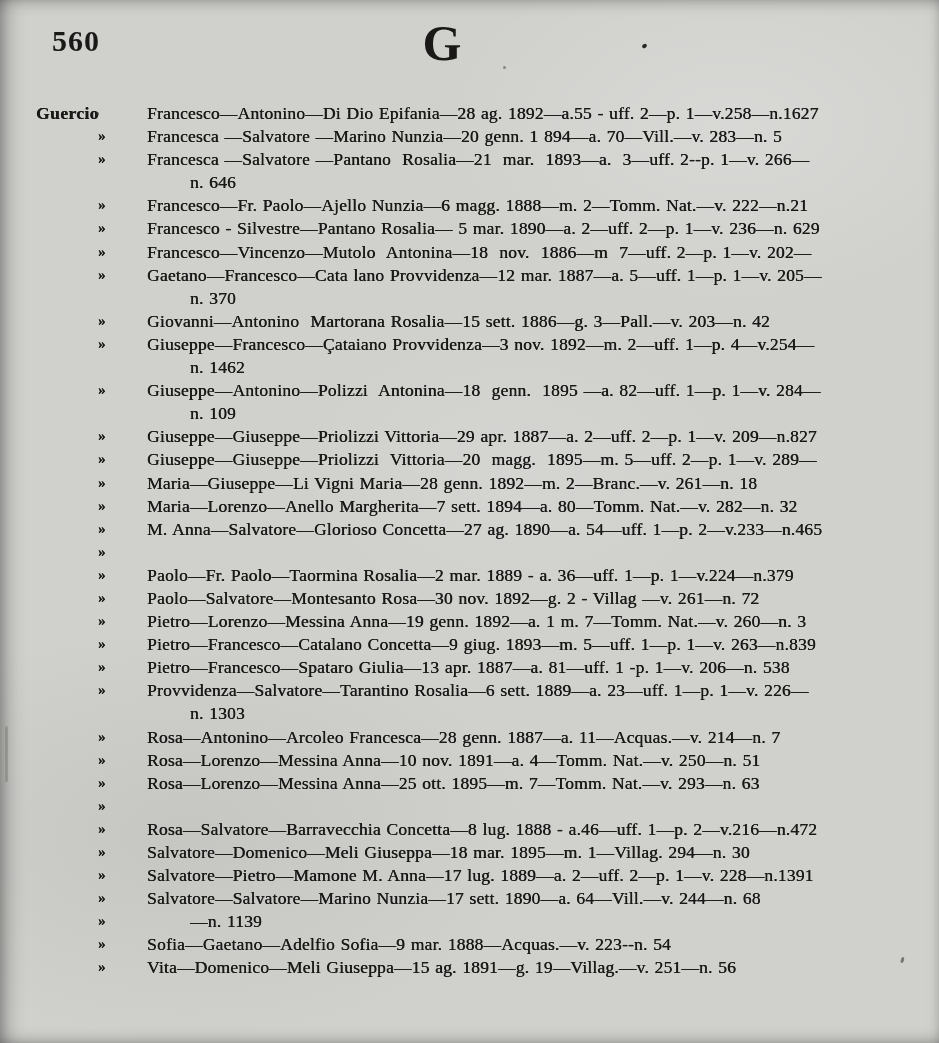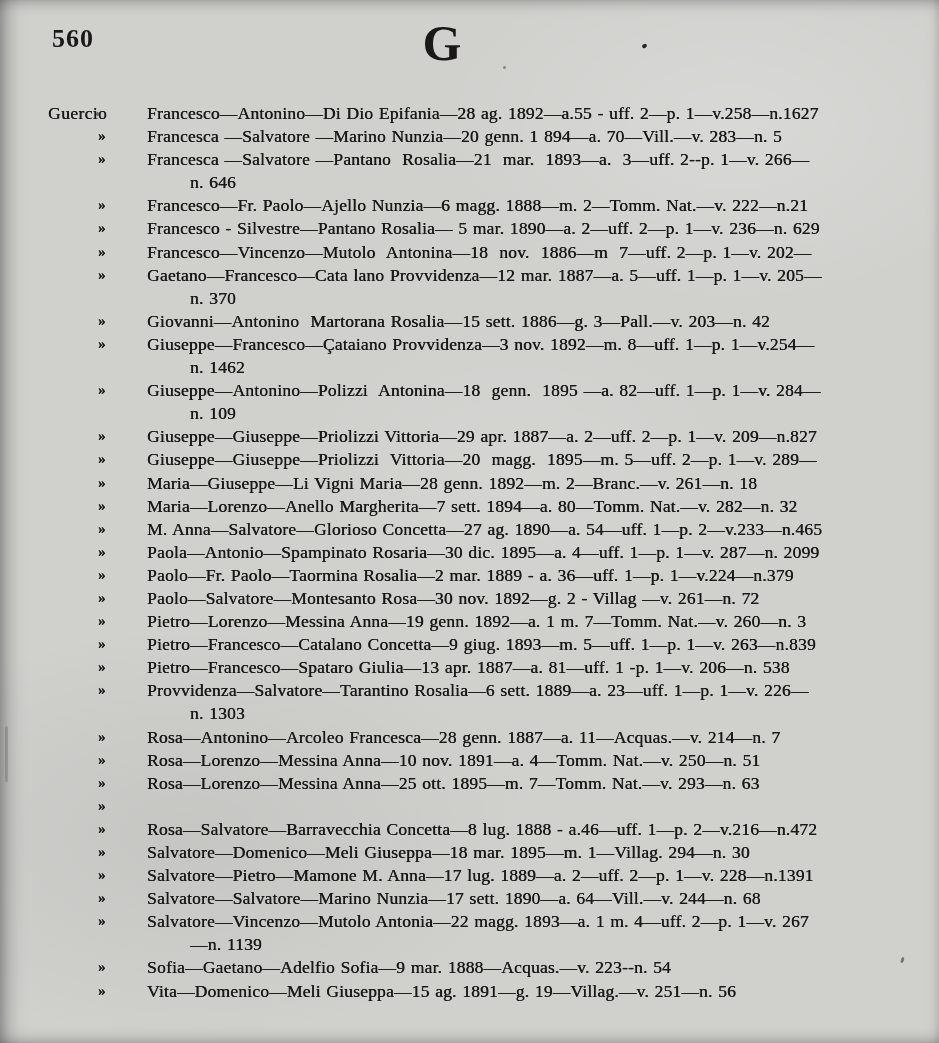--- a/index.html
+++ b/index.html
@@ -20,35 +20,35 @@
   .vignette{
     position:absolute;inset:0;pointer-events:none;
     box-shadow:
       inset 14px 0 22px -12px rgba(0,0,0,.45),
       inset 0 10px 18px -12px rgba(0,0,0,.30),
       inset -8px 0 16px -12px rgba(0,0,0,.25),
       inset 0 -10px 18px -12px rgba(0,0,0,.30);
   }
   .page-number{
     position:absolute;left:52px;top:24px;
-    font-size:26px;font-weight:bold;letter-spacing:1px;
+    font-size:30px;font-weight:bold;letter-spacing:1px;
   }
   .section-letter{
     position:absolute;left:0;top:18px;width:884px;text-align:center;
     font-size:50px;font-weight:bold;line-height:1;
   }
   .entries{
     position:absolute;left:0;top:102px;width:939px;
     font-size:17.5px;line-height:23.1px;
     letter-spacing:.2px;word-spacing:1px;
     text-shadow:.35px 0 0 currentColor; 
   }
   .entry{display:grid;grid-template-columns:147px 1fr;}
   .label{white-space:pre;}
-  .label.surname{padding-left:48px;font-weight:normal;letter-spacing:.4px;}
+  .label.surname{padding-left:36px;font-weight:bold;letter-spacing:.4px;}
   .label.ditto{padding-left:98px;font-weight:bold;font-size:15px;}
   .body .line{white-space:pre;}
   .body .cont{padding-left:43px;}
   .speck{position:absolute;background:#2a2927;border-radius:50%;pointer-events:none;}
   .sp1{left:642px;top:44px;width:5px;height:4px;transform:rotate(-30deg);}
   .sp2{left:503px;top:66px;width:3px;height:3px;opacity:.45;}
   .sp3{left:96px;top:112px;width:3px;height:4px;opacity:.6;}
   .sp4{left:901px;top:957px;width:3px;height:6px;border-radius:40% 60% 60% 40%;opacity:.55;transform:rotate(18deg);}
   .sp5{left:5px;top:726px;width:3px;height:56px;border-radius:2px;opacity:.18;}
 </style>
@@ -120,21 +120,21 @@
     <div class="label ditto">»</div>
     <div class="body">
       <div class="line first">Giovanni—Antonino  Martorana Rosalia—15 sett. 1886—g. 3—Pall.—v. 203—n. 42</div>
 
     </div>
   </div>
 
   <div class="entry">
     <div class="label ditto">»</div>
     <div class="body">
-      <div class="line first">Giuseppe—Francesco—Çataiano Provvidenza—3 nov. 1892—m. 8—uff. 1—p. 1—v.254—</div>
+      <div class="line first">Giuseppe—Francesco—Çataiano Provvidenza—3 nov. 1892—m. 2—uff. 1—p. 4—v.254—</div>
       <div class="line cont">n. 1462</div>
     </div>
   </div>
 
   <div class="entry">
     <div class="label ditto">»</div>
     <div class="body">
       <div class="line first">Giuseppe—Antonino—Polizzi  Antonina—18  genn.  1895 —a. 82—uff. 1—p. 1—v. 284—</div>
       <div class="line cont">n. 109</div>
     </div>
@@ -174,24 +174,20 @@
   <div class="entry">
     <div class="label ditto">»</div>
     <div class="body">
       <div class="line first">M. Anna—Salvatore—Glorioso Concetta—27 ag. 1890—a. 54—uff. 1—p. 2—v.233—n.465</div>
 
     </div>
   </div>
 
   <div class="entry">
     <div class="label ditto">»</div>
-    <div class="body">
-      <div class="line first">Paola—Antonio—Spampinato Rosaria—30 dic. 1895—a. 4—uff. 1—p. 1—v. 287—n. 2099</div>
-
-    </div>
   </div>
 
   <div class="entry">
     <div class="label ditto">»</div>
     <div class="body">
       <div class="line first">Paolo—Fr. Paolo—Taormina Rosalia—2 mar. 1889 - a. 36—uff. 1—p. 1—v.224—n.379</div>
 
     </div>
   </div>
 
@@ -291,21 +287,20 @@
     <div class="label ditto">»</div>
     <div class="body">
       <div class="line first">Salvatore—Salvatore—Marino Nunzia—17 sett. 1890—a. 64—Vill.—v. 244—n. 68</div>
 
     </div>
   </div>
 
   <div class="entry">
     <div class="label ditto">»</div>
     <div class="body">
-      <div class="line first">Salvatore—Vincenzo—Mutolo Antonia—22 magg. 1893—a. 1 m. 4—uff. 2—p. 1—v. 267</div>
       <div class="line cont">—n. 1139</div>
     </div>
   </div>
 
   <div class="entry">
     <div class="label ditto">»</div>
     <div class="body">
       <div class="line first">Sofia—Gaetano—Adelfio Sofia—9 mar. 1888—Acquas.—v. 223--n. 54</div>
 
     </div>

